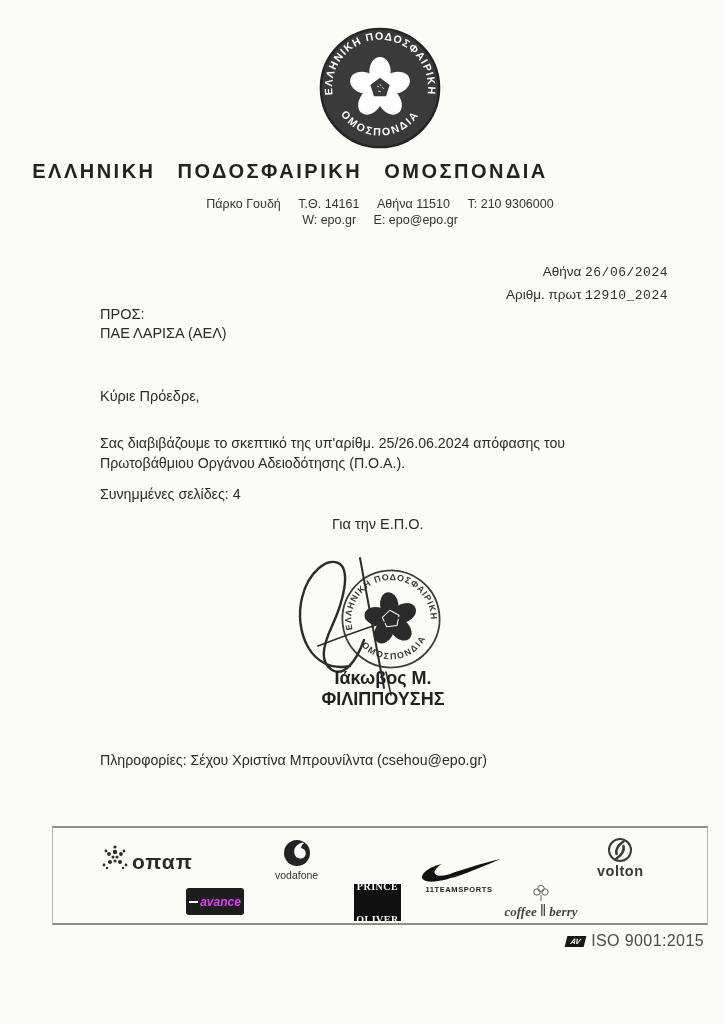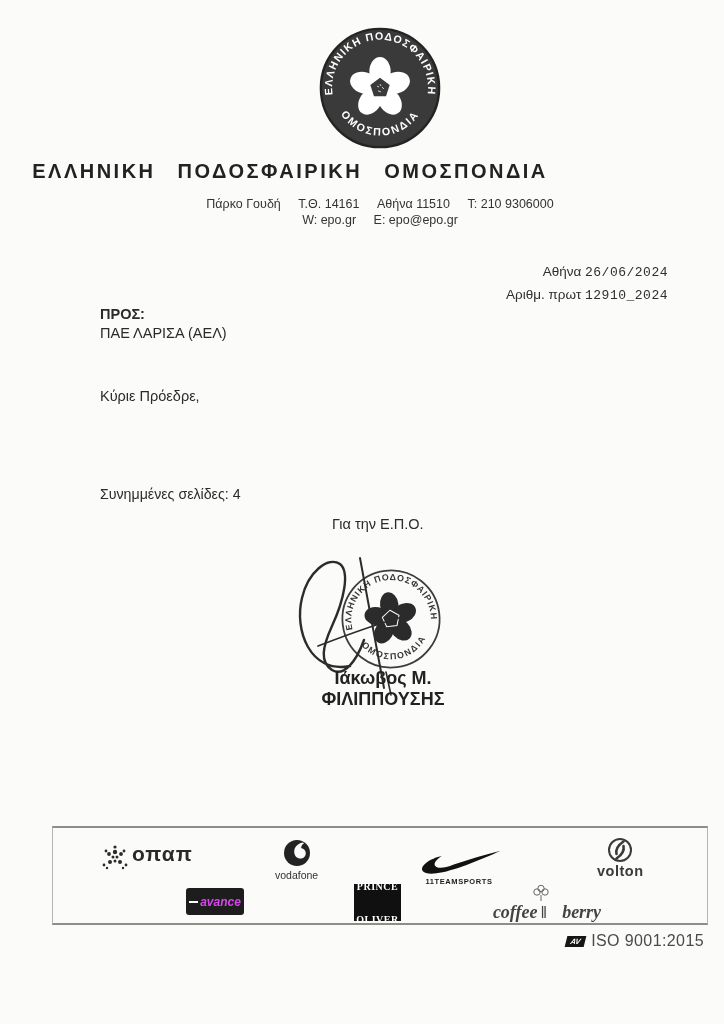--- a/index.html
+++ b/index.html
@@ -24,62 +24,62 @@
     position: absolute; left: 0; width: 724px; text-align: center;
     font-size: 12.5px; color: #333; padding-left: 36px;
   }
   .addr-line span { margin: 0 7px; }
   .addr1 { top: 197px; }
   .addr2 { top: 213px; }
   
   .meta { position: absolute; right: 56px; top: 261px; text-align: right; font-size: 13.5px; line-height: 22px; color: #2f2f2f; }
   .meta .num { font-family: "Liberation Mono", monospace; font-size: 13px; letter-spacing: 0.5px; }
   
-  .to-label   { position: absolute; left: 100px; top: 306px; font-size: 14.5px; font-weight: bold; }
+  .to-label   { position: absolute; left: 100px; top: 306px; font-size: 14.5px; font-weight: normal; }
   .to-name    { position: absolute; left: 100px; top: 325px; font-size: 14.5px; }
   .salutation { position: absolute; left: 100px; top: 388px; font-size: 14.5px; }
   .paragraph  { position: absolute; left: 100px; top: 434px; width: 556px; font-size: 14.2px; line-height: 19.5px; }
   .attachments{ position: absolute; left: 100px; top: 486px; font-size: 14.2px; }
   .for-epo    { position: absolute; left: 332px; top: 516px; font-size: 14.5px; }
   
   .stamp     { position: absolute; left: 338px; top: 566px; width: 106px; height: 106px; transform: rotate(-7deg); opacity: 0.92; }
   .signature { position: absolute; left: 290px; top: 554px; width: 138px; height: 142px; }
   .signer    { position: absolute; left: 288px; top: 668px; width: 190px; text-align: center; font-size: 18px; font-weight: bold; color: #222; }
   .info-line { position: absolute; left: 100px; top: 752px; font-size: 14.2px; }
   
   .sponsors {
     position: absolute; left: 52px; top: 826px; width: 656px; height: 99px;
     border: 1px solid #b5b5b2; border-top: 2px solid #8d8d8a; border-bottom: 2px solid #8d8d8a;
   }
   .sp { position: absolute; display: flex; flex-direction: column; align-items: center; }
-  .sp-opap { left: 48px; top: 14px; flex-direction: row; align-items: flex-start; }
+  .sp-opap { left: 48px; top: 14px; flex-direction: row; align-items: flex-end; }
   .opap-text { font-size: 21px; font-weight: 600; color: #2a2a2a; letter-spacing: 1px; margin-left: 3px; }
   .sp-vodafone { left: 222px; top: 10px; }
   .vodafone-text { font-size: 10.5px; color: #333; margin-top: 1px; }
-  .sp-nike { left: 362px; top: 21px; }
+  .sp-nike { left: 362px; top: 29px; }
   .teamsports-text { font-size: 7.5px; font-weight: bold; color: #1c1c1c; letter-spacing: 0.6px; margin-top: 2px; }
   .sp-volton { left: 544px; top: 9px; }
   .volton-text { font-size: 14.5px; font-weight: bold; color: #3a3a3a; letter-spacing: 0.5px; }
   .sp-avance { left: 133px; top: 60px; }
   .avance-box {
     width: 58px; height: 27px; background: #1d1d1d; border-radius: 3px;
     display: flex; align-items: center; justify-content: center;
   }
   .avance-dash { width: 9px; height: 2px; background: #fff; margin-right: 2px; }
   .avance-text { color: #d946ef; font-style: italic; font-weight: bold; font-size: 12px; }
   .sp-prince { left: 301px; top: 56px; }
   .prince-box {
     width: 47px; height: 37px; background: #101010; color: #fff;
     font-family: "Liberation Serif", serif; font-size: 10px; font-weight: bold;
     display: flex; flex-direction: column; align-items: center; justify-content: center;
     letter-spacing: 0.5px; line-height: 11px; gap: 22px;
   }
   .sp-coffee { left: 450px; top: 56px; width: 76px; }
   .coffee-row { display: flex; align-items: baseline; gap: 3px; color: #444; }
-  .coffee-word { font-family: "Liberation Serif", serif; font-style: italic; font-size: 18px; font-weight: bold; margin-left: 12px; }
+  .coffee-word { font-family: "Liberation Serif", serif; font-style: italic; font-size: 13px; font-weight: bold; }
   
   .iso-line { position: absolute; right: 20px; top: 932px; display: flex; align-items: center; gap: 6px; }
   .iso-mark {
     width: 19px; height: 11px; background: #161616; transform: skewX(-14deg);
     color: #fff; font-size: 7.5px; font-weight: bold; font-style: italic;
     display: flex; align-items: center; justify-content: center;
   }
   .iso-text { font-size: 16px; color: #4a4a4a; letter-spacing: 0.4px; }
 </style>
 </head>
@@ -135,20 +135,21 @@
     <div>
       <span>Αριθμ. πρωτ</span>
       <span class="num">12910_2024</span>
     </div>
   </div>
 
   <div class="to-label">ΠΡΟΣ:</div>
   <div class="to-name">ΠΑΕ ΛΑΡΙΣΑ (ΑΕΛ)</div>
 
   <div class="salutation">Κύριε Πρόεδρε,</div>
+  <div class="paragraph">Σας διαβιβάζουμε το σκεπτικό της υπ'αρίθμ. 25/26.06.2024 απόφασης του Πρωτοβάθμιου Οργάνου Αδειοδότησης (Π.Ο.Α.).</div>
   <div class="attachments">Συνημμένες σελίδες: 4</div>
   <div class="for-epo">Για την Ε.Π.Ο.</div>
 
   <svg class="stamp" viewBox="-60 -60 120 120">
     <circle r="55" fill="none" stroke="#2d2d2d" stroke-width="2"></circle>
     <defs>
       <path id="stArcTop" d="M -42,17 A 45,45 0 1 1 42,17" fill="none"></path>
       <path id="stArcBot" d="M -40,20 A 44,44 0 0 0 40,20" fill="none"></path>
     </defs>
     <text font-size="10" font-weight="bold" fill="#1f1f1f" letter-spacing="1">
@@ -174,20 +175,21 @@
     <g fill="none" stroke="#2c2c2c" stroke-width="2.4" stroke-linecap="round">
       <path d="M 60,112 C 20,120 4,76 12,44 C 18,18 38,2 50,10 C 60,18 54,46 42,72 C 32,94 30,108 42,116 C 54,123 66,108 74,86"></path>
       <path d="M 70,4 L 94,134" stroke-width="2"></path>
       <path d="M 28,92 C 54,82 86,70 116,62" stroke-width="1.8"></path>
       <path d="M 96,118 L 101,141" stroke-width="1.6"></path>
     </g>
   </svg>
 
   <div class="signer">Ιάκωβος Μ. ΦΙΛΙΠΠΟΥΣΗΣ</div>
 
+  <div class="info-line">Πληροφορίες: Σέχου Χριστίνα Μπρουνίλντα (csehou@epo.gr)</div>
 
   <div class="sponsors">
 
     <div class="sp sp-opap">
       <svg width="28" height="32" viewBox="0 0 28 32">
         <g fill="#2b2b2b">
           <circle cx="14" cy="5" r="1.6"></circle>
             <circle cx="14" cy="10" r="2.2"></circle>
           <circle cx="23" cy="9" r="1.4"></circle>
             <circle cx="20" cy="12" r="1.9"></circle>

